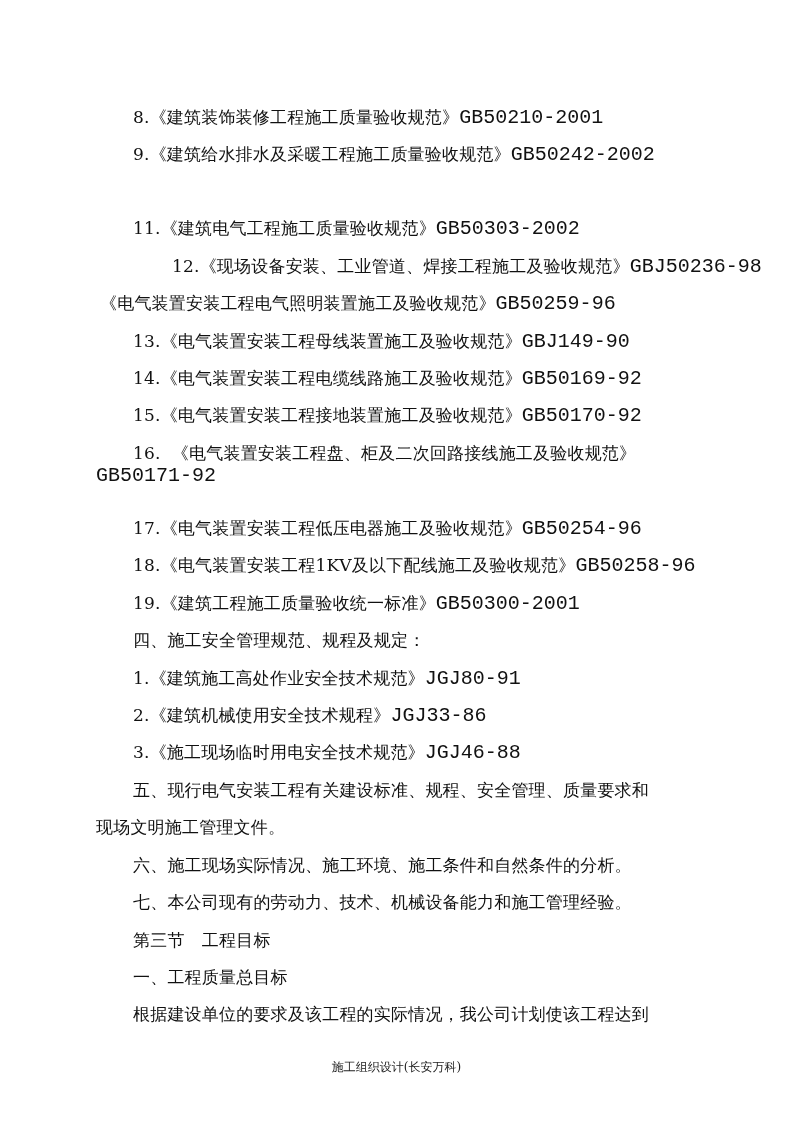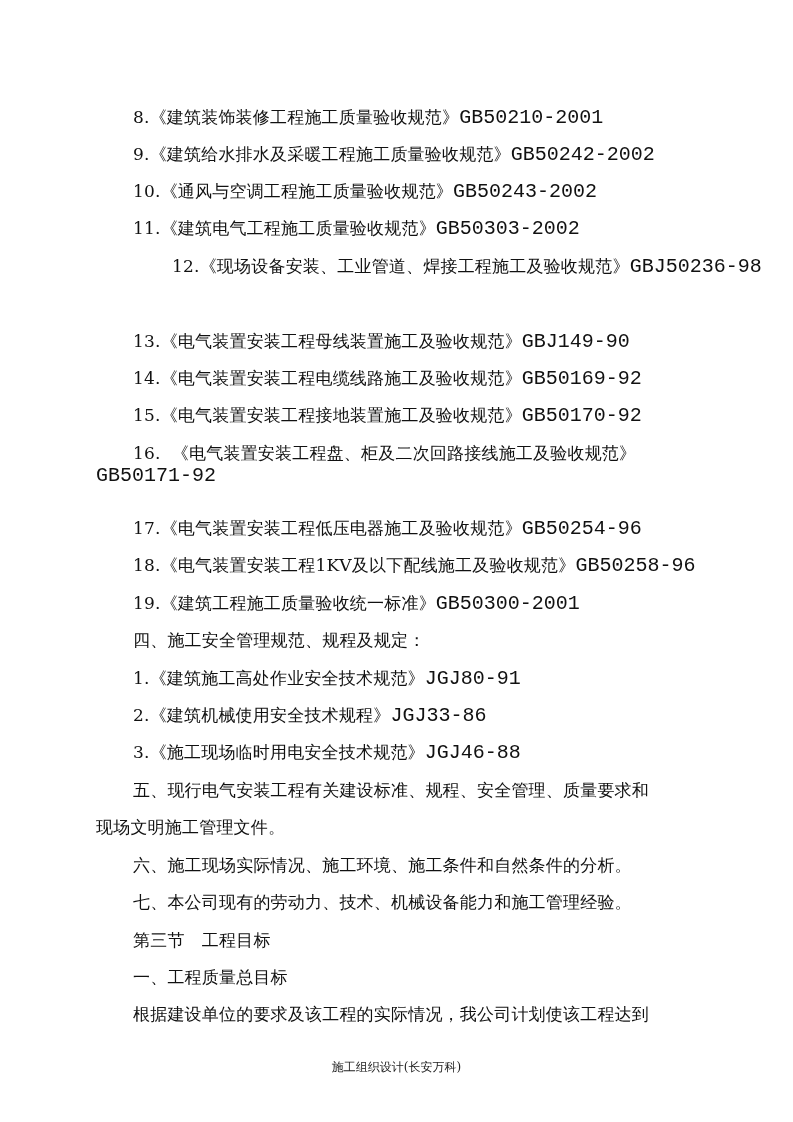--- a/index.html
+++ b/index.html
@@ -52,32 +52,32 @@
 <div class="page">
 
   <div class="line indent" style="top:106px;">
     <span>8.</span><span>《建筑装饰装修工程施工质量验收规范》</span><span class="mono">GB50210-2001</span>
   </div>
 
   <div class="line indent" style="top:143px;">
     <span>9.</span><span>《建筑给水排水及采暖工程施工质量验收规范》</span><span class="mono">GB50242-2002</span>
   </div>
 
-  <div class="line indent" style="top:180px;">
-    <span>10.</span><span>《通风与空调工程施工质量验收规范》</span><span class="mono">GB50243-2002</span>
-  </div>
 
   <div class="line indent" style="top:217px;">
     <span>11.</span><span>《建筑电气工程施工质量验收规范》</span><span class="mono">GB50303-2002</span>
   </div>
 
   <div class="line indent" style="top:255px;margin-left:39px;">
     <span>12.</span><span>《现场设备安装、工业管道、焊接工程施工及验收规范》</span><span class="mono">GBJ50236-98</span>
   </div>
 
+  <div class="line" style="top:292px; left:100px;">
+    <span>《电气装置安装工程电气照明装置施工及验收规范》</span><span class="mono">GB50259-96</span>
+  </div>
 
   <div class="line indent" style="top:330px;">
     <span>13.</span><span>《电气装置安装工程母线装置施工及验收规范》</span><span class="mono">GBJ149-90</span>
   </div>
 
   <div class="line indent" style="top:367px;">
     <span>14.</span><span>《电气装置安装工程电缆线路施工及验收规范》</span><span class="mono">GB50169-92</span>
   </div>
 
   <div class="line indent" style="top:404px;">

